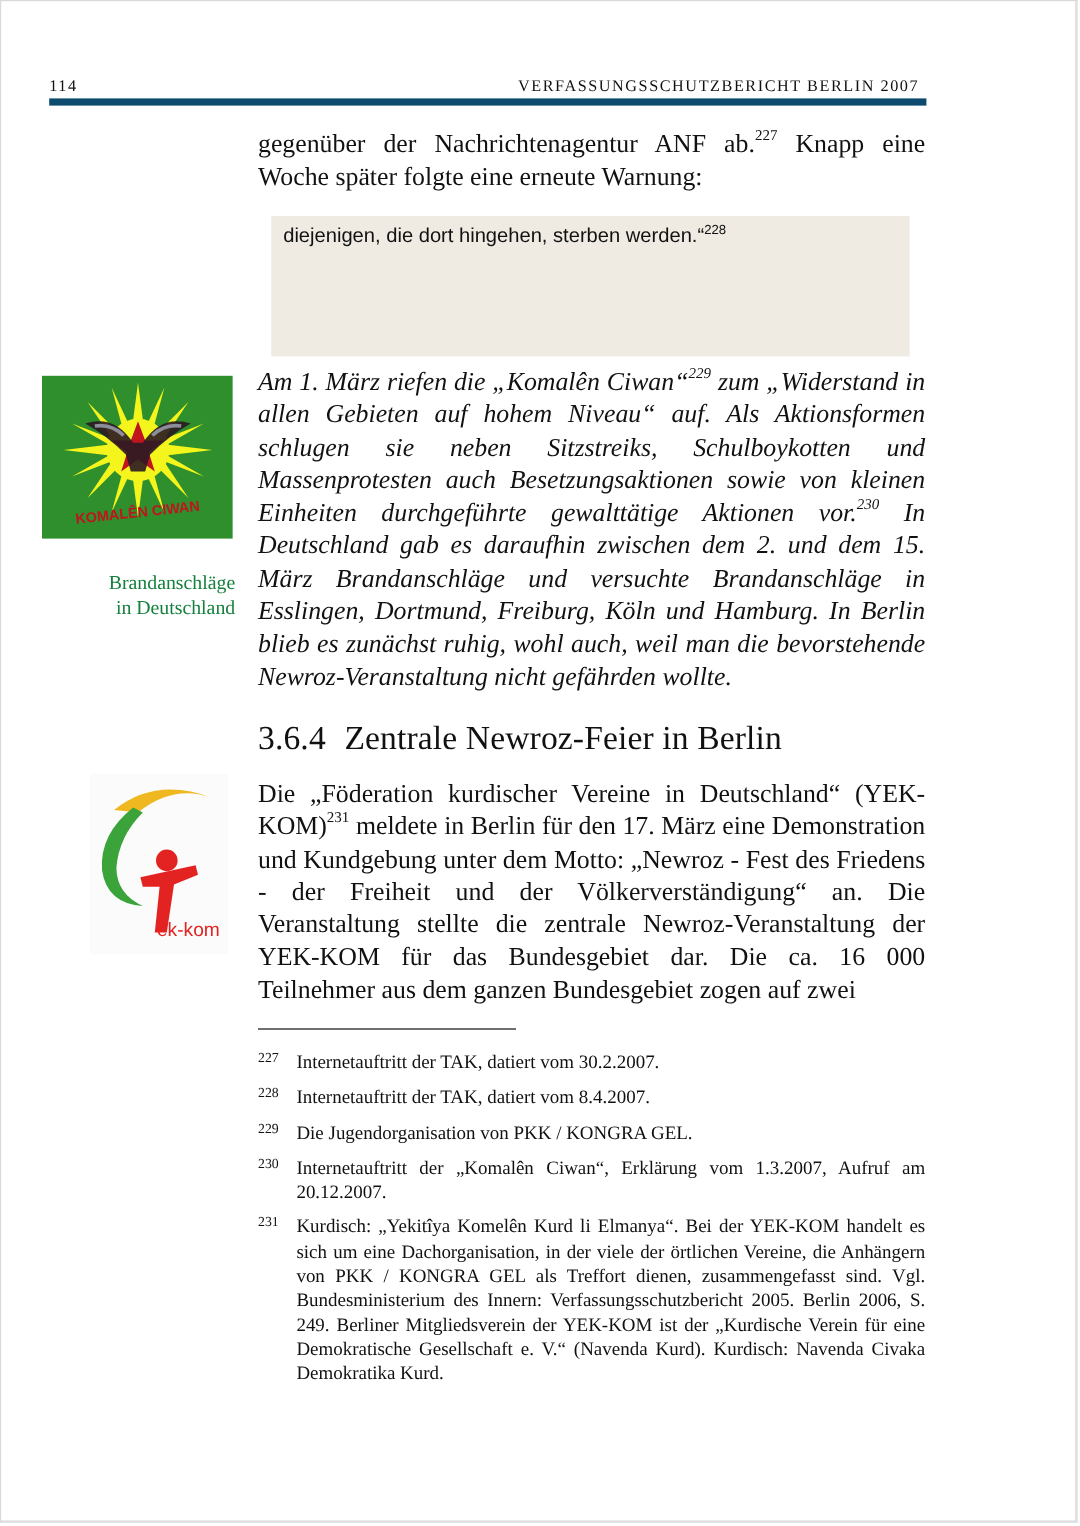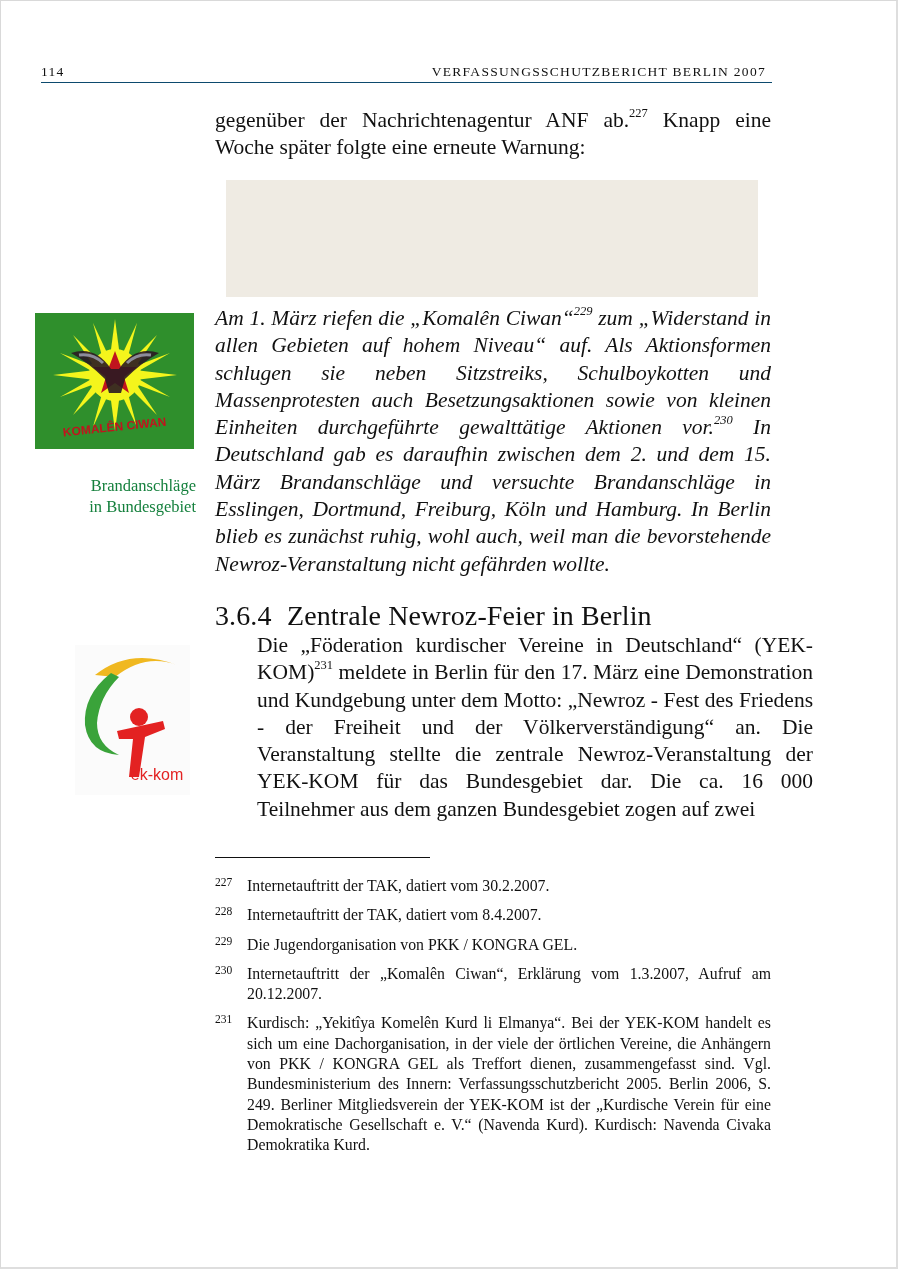--- a/index.html
+++ b/index.html
@@ -7,21 +7,21 @@
     width: 900px; height: 1272px; background: #ffffff; position: relative; overflow: hidden;
     font-family: "Liberation Serif", "DejaVu Serif", serif; color: #111;
   }
   .page-frame {
     position: absolute; left: 0; top: 0; width: 898px; height: 1269px;
     border: 1px solid #d9d9d9; border-right: 2px solid #dedede; border-bottom: 2px solid #dedede;
     box-sizing: border-box;
   }
   .running-head {
     position: absolute; left: 41px; top: 62px; width: 731px; height: 20px;
-    border-bottom: 1px solid #0c4a6e;
+    border-bottom: 6px solid #0c4a6e;
     font-size: 13.5px; letter-spacing: 1.3px;
   }
   .running-head .pg { position: absolute; left: 0; top: 2px; }
   .running-head .title { position: absolute; right: 6px; top: 2px; }
 
   .col { position: absolute; left: 215px; width: 556px; }
   .body-text {
     font-size: 21.5px; line-height: 27.3px; text-align: justify; margin: 0;
   }
   sup.fn { font-size: 12.5px; line-height: 0; vertical-align: 0; position: relative; top: -10px; }
@@ -65,20 +65,21 @@
   <span class="title">VERFASSUNGSSCHUTZBERICHT BERLIN 2007</span>
 </div>
 
 <div class="col" style="top:107px;">
   <p class="body-text" style="text-align-last:left;">
     <span>gegenüber der Nachrichtenagentur ANF ab.</span><sup class="fn">227</sup><span> Knapp eine Woche später folgte eine erneute Warnung:</span>
   </p>
 </div>
 
 <div class="quote-box">
+  <div class="lastline"><span>diejenigen, die dort hingehen, sterben werden.“</span><sup class="fn">228</sup></div>
 </div>
 
 <div class="logo" style="left:35px; top:313px; width:159px; height:136px;">
   <svg width="159" height="136" viewBox="0 0 159 136">
     <rect x="0" y="0" width="159" height="136" fill="#2f8f2c"></rect>
     <g transform="translate(80,62)">
       <g fill="#f4f51c">
         <polygon points="0,-56 5,-18 -5,-18"></polygon>
         <polygon points="0,56 5,18 -5,18"></polygon>
         <polygon points="-62,0 -20,5 -20,-5"></polygon>
@@ -107,39 +108,39 @@
 </div>
 
 <div class="col" style="top:305px;font-style:italic;">
   <p class="body-text">
     <span>Am 1. März riefen die „Komalên Ciwan“</span><sup class="fn">229</sup><span> zum „Widerstand in allen Gebieten auf hohem Niveau“ auf. Als Aktionsformen schlugen sie neben Sitzstreiks, Schulboykotten und Massenprotesten auch Besetzungsaktionen sowie von kleinen Einheiten durchgeführte gewalttätige Aktionen vor.</span><sup class="fn">230</sup><span> In Deutschland gab es daraufhin zwischen dem 2. und dem 15. März Brandanschläge und versuchte Brandanschläge in Esslingen, Dortmund, Freiburg, Köln und Hamburg. In Berlin blieb es zunächst ruhig, wohl auch, weil man die bevorstehende Newroz-Veranstaltung nicht gefährden wollte.</span>
   </p>
 </div>
 
 <div class="margin-note">
   <div>Brandanschläge</div>
-  <div>in Bundesgebiet</div>
+  <div>in Deutschland</div>
 </div>
 
 <div class="heading">
   <span class="num">3.6.4</span><span>Zentrale Newroz-Feier in Berlin</span>
 </div>
 
 <div class="logo" style="left:75px; top:645px; width:115px; height:150px;">
   <svg width="115" height="150" viewBox="0 0 115 150">
     <rect x="0" y="0" width="115" height="150" fill="#fbfbfb"></rect>
     <path d="M20,30 Q55,2 102,20 Q70,8 40,32 Z" fill="#f0b820"></path>
     <path d="M36,28 Q8,50 10,80 Q14,108 44,110 Q22,100 22,78 Q24,52 44,32 Z" fill="#3aa33a"></path>
     <circle cx="64" cy="72" r="9" fill="#e32222"></circle>
     <path d="M42,86 L88,76 L90,84 L70,92 L64,132 L54,132 L58,94 L44,94 Z" fill="#e32222"></path>
     <text x="82" y="135" text-anchor="middle" font-family="Liberation Sans, sans-serif" font-size="16" fill="#e32222">ek-kom</text>
   </svg>
 </div>
 
-<div class="col" style="top:632px;margin-left:42px;">
+<div class="col" style="top:648px;">
   <p class="body-text">
     <span>Die „Föderation kurdischer Vereine in Deutschland“ (YEK-KOM)</span><sup class="fn">231</sup><span style=""> meldete in Berlin für den 17. März eine Demonstration und Kundgebung unter dem Motto: „Newroz - Fest des Friedens - der Freiheit und der Völkerverständigung“ an. Die Veranstaltung stellte die zentrale Newroz-Veranstaltung der YEK-KOM für das Bundesgebiet dar. Die ca. 16 000 Teilnehmer aus dem ganzen Bundesgebiet zogen auf zwei</span>
   </p>
 </div>
 
 <div class="fn-rule"></div>
 
 <div class="footnotes">
   <div class="footnote">
     <span class="fnnum">227</span>

